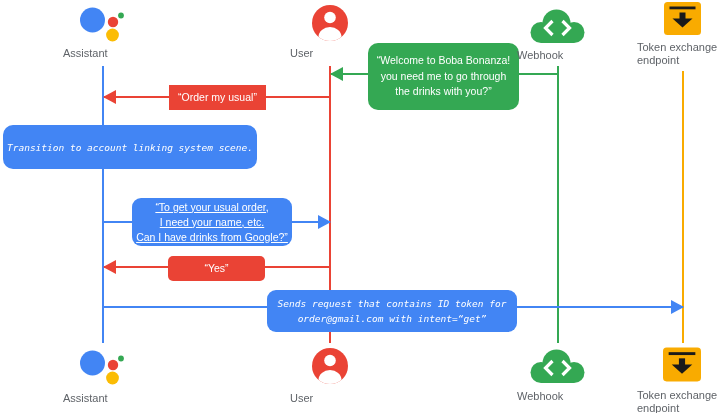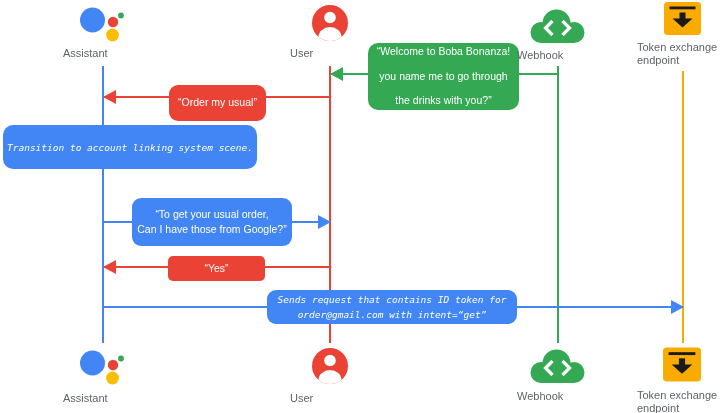--- a/index.html
+++ b/index.html
@@ -16,31 +16,31 @@
   .arrow.c-green{background:var(--green);color:var(--green);}
   .arrow.c-red{background:var(--red);color:var(--red);}
   .arrow.c-blue{background:var(--blue);color:var(--blue);}
   .head{position:absolute;width:0;height:0;top:-6px;}
   .head-left{left:-1px;border-top:7px solid transparent;border-bottom:7px solid transparent;border-right:13px solid currentColor;}
   .head-right{right:-1px;border-top:7px solid transparent;border-bottom:7px solid transparent;border-left:13px solid currentColor;}
   
   .msg{position:absolute;color:#fff;text-align:center;display:flex;flex-direction:column;
        justify-content:center;align-items:center;box-sizing:border-box;}
   .msg span{display:block;}
-  .bg-green{background:var(--green);gap:9px;}
+  .bg-green{background:var(--green);}
   .bg-red{background:var(--red);}
   .bg-blue{background:var(--blue);}
   .sans-msg{font-family:"Liberation Sans",sans-serif;font-size:10.5px;line-height:15.5px;}
   .mono-msg{font-family:"DejaVu Sans Mono",monospace;font-style:italic;font-size:9.5px;line-height:15px;}
   .m-welcome{left:368px;top:43px;width:151px;height:67px;border-radius:10px;}
-  .m-order{left:169px;top:85px;width:97px;height:36px;border-radius:9px;}
+  .m-order{left:169px;top:85px;width:97px;height:25px;border-radius:0;}
   .m-transition{left:3px;top:125px;width:254px;height:44px;border-radius:10px;text-align:right;}
-  .m-ask{left:132px;top:198px;width:160px;height:48px;border-radius:9px;line-height:15px;}
+  .m-ask{left:132px;top:198px;width:160px;height:48px;border-radius:9px;line-height:15px;text-decoration:underline;}
   .m-yes{left:168px;top:256px;width:97px;height:25px;border-radius:5px;}
-  .m-send{left:267px;top:290px;width:250px;height:34px;border-radius:9px;}
+  .m-send{left:267px;top:290px;width:250px;height:42px;border-radius:9px;}
   
   .icon{position:absolute;}
   .actor-label{position:absolute;font-size:11px;color:var(--labelGray);text-align:left;line-height:12.5px;}
   .actor-label span{display:block;}
 </style>
 </head>
 <body>
 
 <div class="canvas">
 
@@ -60,35 +60,36 @@
   </div>
   <div class="arrow c-red" style="left:104px;top:266px;width:226px;">
     <div class="head head-left"></div>
   </div>
   <div class="arrow c-blue" style="left:104px;top:306px;width:579px;">
     <div class="head head-right"></div>
   </div>
 
   <div class="msg bg-green sans-msg m-welcome">
     <span>“Welcome to Boba Bonanza!</span>
-    <span>you name me to go through</span>
+    <span>you need me to go through</span>
     <span>the drinks with you?”</span>
   </div>
 
   <div class="msg bg-red sans-msg m-order">
     <span>“Order my usual”</span>
   </div>
 
   <div class="msg bg-blue mono-msg m-transition">
     <span>Transition to account linking system scene.</span>
   </div>
 
   <div class="msg bg-blue sans-msg m-ask">
     <span>“To get your usual order,</span>
-    <span>Can I have those from Google?”</span>
+    <span>I need your name, etc.</span>
+    <span>Can I have drinks from Google?”</span>
   </div>
 
   <div class="msg bg-red sans-msg m-yes">
     <span>“Yes”</span>
   </div>
 
   <div class="msg bg-blue mono-msg m-send">
     <span>Sends request that contains ID token for</span>
     <span>order@gmail.com with intent=“get”</span>
   </div>

